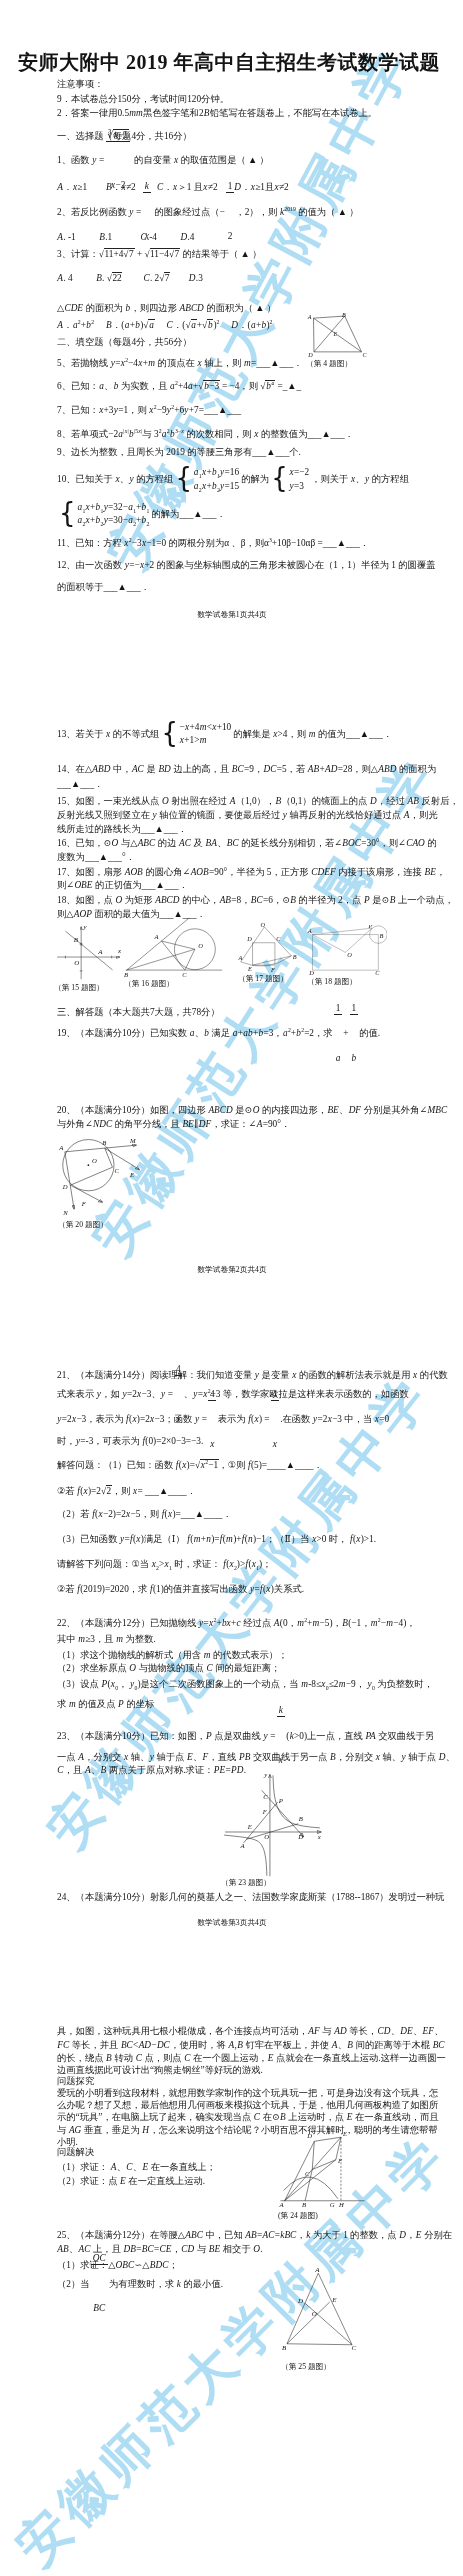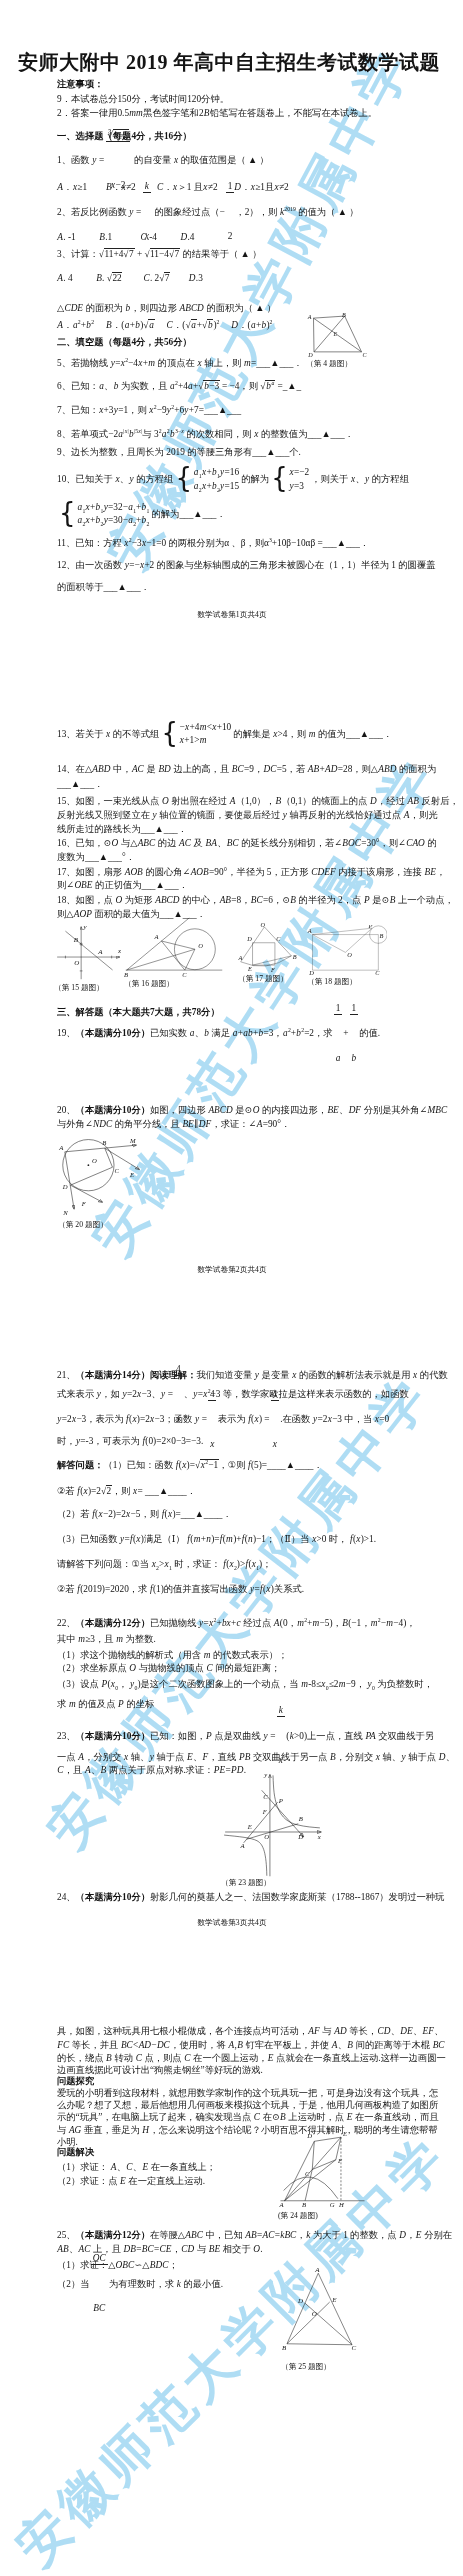--- a/index.html
+++ b/index.html
@@ -9,21 +9,21 @@
   .wm{position:absolute;z-index:1;white-space:nowrap;font-size:52px;letter-spacing:6.2px;
       color:#6fc3ec;opacity:.55;font-weight:700;pointer-events:none;}
   #wm1{left:-31px;top:273px;transform:rotate(-62deg);}
   #wm2{left:-26px;top:971px;transform:rotate(-57deg);}
   #wm3{left:-52px;top:1577px;transform:rotate(-52deg);}
   #wm4{left:-59px;top:2316px;transform:rotate(-45deg);}
   
   .ln,.lnf{position:absolute;left:57px;font-size:9.3px;line-height:14px;white-space:pre;z-index:2;}
   .lnf{display:flex;align-items:center;}
   .lnf>span{white-space:pre;}
-  .b,b{font-weight:700;}
+  .b,b{font-weight:400;}
   i{font-style:italic;padding:0 0.3px;}
   sup,sub{font-size:.62em;line-height:0;}
   .ov{border-top:0.5px solid #222;padding:0 0.5px;}
   .fr{display:inline-flex;flex-direction:column;align-items:center;line-height:1.15;margin:0 1.5px;gap:20px;}
   .fr .n{border-bottom:0.5px solid #222;padding:0 1.5px 0.5px;}
   .fr .d{padding-top:18px;}
   .sys{display:inline-flex;align-items:center;margin:0 2.1px;}
   .sys .br{font-size:26px;font-weight:400;line-height:.9;margin-right:1.5px;
            font-family:"DejaVu Sans",sans-serif;transform:scaleY(1.12);}
   .sys .rows{display:inline-flex;flex-direction:column;row-gap:1.5px;text-align:left;line-height:1.3;}

